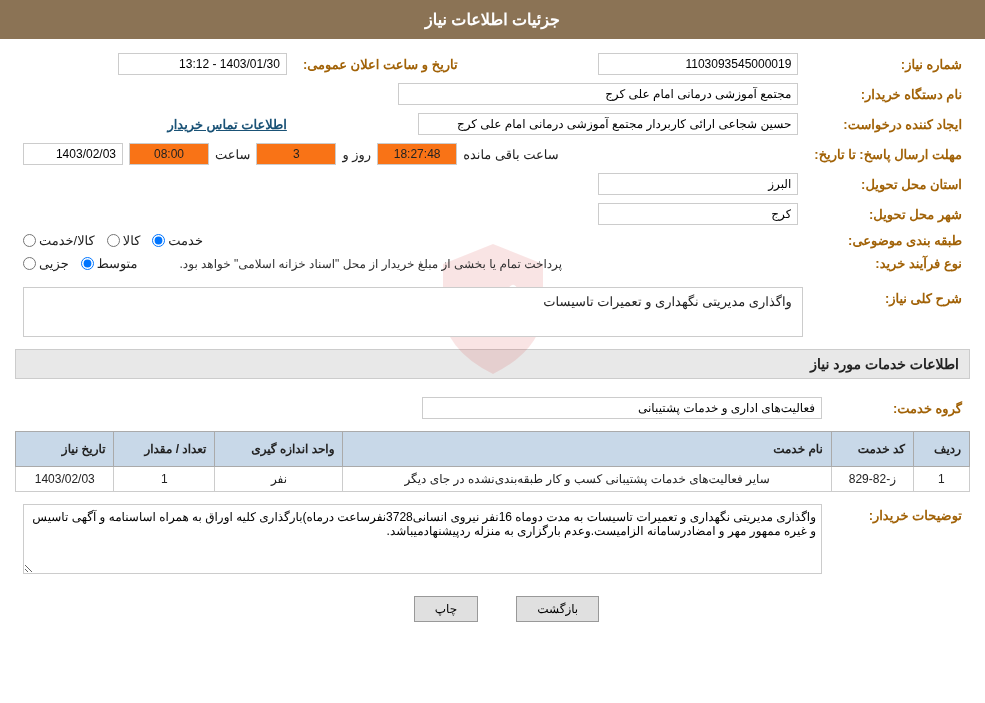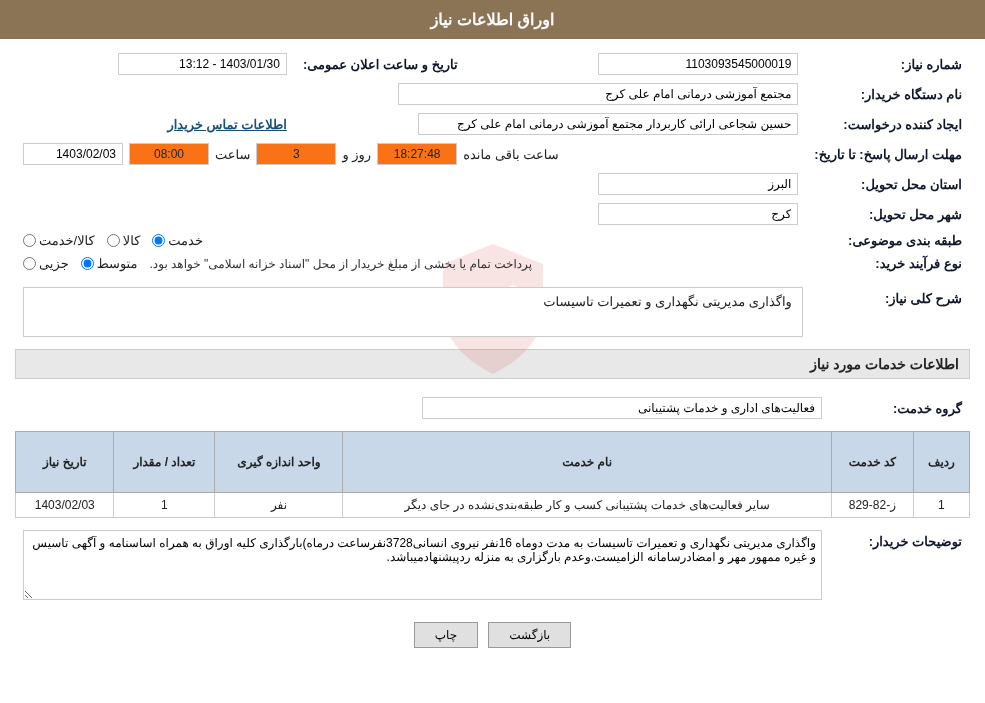--- a/index.html
+++ b/index.html
@@ -30,21 +30,21 @@
     .info-table {
       width: 100%;
       border-collapse: collapse;
       margin-bottom: 8px;
     }
     .info-table td {
       padding: 4px 8px;
       vertical-align: middle;
     }
     .label-cell {
-      color: #0f172a;
+      color: #a16207;
       white-space: nowrap;
       font-weight: bold;
       text-align: right;
       width: 140px;
     }
     .value-cell input[type="text"] {
       border: 1px solid #ccc;
       padding: 3px 6px;
       font-family: Tahoma, Arial, sans-serif;
       font-size: 12px;
@@ -87,22 +87,22 @@
       direction: rtl;
     }
     .services-table {
       width: 100%;
       border-collapse: collapse;
       margin: 8px 0;
     }
     .services-table th {
       background: #c8d8e8;
       border: 1px solid #aaa;
-      padding: 23px 8px;
-      text-align: center;
+      padding: 10px 8px;
+      text-align: right;
       font-size: 12px;
     }
     .services-table td {
       border: 1px solid #ccc;
       padding: 5px 8px;
       text-align: center;
       font-size: 12px;
     }
     .footer-buttons {
       display: flex;
@@ -111,20 +111,21 @@
       margin-top: 15px;
       padding-bottom: 20px;
     }
     .btn {
       padding: 5px 20px;
       font-family: Tahoma, Arial, sans-serif;
       font-size: 12px;
       cursor: pointer;
       border: 1px solid #999;
       background: #e0e0e0;
+      margin-left: 28px;
     }
     .watermark-wrapper {
       position: relative;
     }
     .textarea-box {
       width: 100%;
       min-height: 70px;
       border: 1px solid #ccc;
       font-family: Tahoma, Arial, sans-serif;
       font-size: 12px;
@@ -148,40 +149,41 @@
       background: #f97316;
       font-size: 12px;
       min-width: 80px;
       display: inline-block;
       text-align: center;
     }
     .procurement-note {
       font-size: 12px;
       color: #333;
       direction: rtl;
+      margin-left: 30px;
     }
     .input-field {
       border: 1px solid #ccc;
       padding: 3px 6px;
       font-family: Tahoma, Arial, sans-serif;
       font-size: 12px;
       direction: rtl;
       background: #fff;
     }
     .w-400 { width: 400px; }
     .w-200 { width: 200px; }
     .w-100 { width: 100px; }
   </style>
 </head>
 <body>
 
 <div class="page-wrapper">
 
   <div class="header-bar">
-    <span>اوراق اطلاعات نیاز</span>
+    <span>جزئیات اطلاعات نیاز</span>
   </div>
 
   <div class="content-area watermark-wrapper">
 
     <div style="position:absolute; top:200px; left:50%; transform:translateX(-50%); opacity:0.1; pointer-events:none; z-index:0;">
       <svg width="120" height="140" viewBox="0 0 120 140">
         <path d="M60 5 L110 25 L110 70 Q110 110 60 135 Q10 110 10 70 L10 25 Z" fill="#cc0000"></path>
         <path d="M45 65 L55 78 L80 50" stroke="#fff" stroke-width="8" fill="none" stroke-linecap="round"></path>
       </svg>
     </div>

